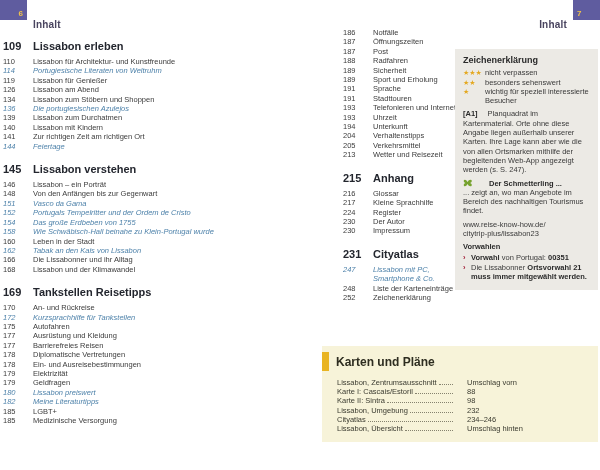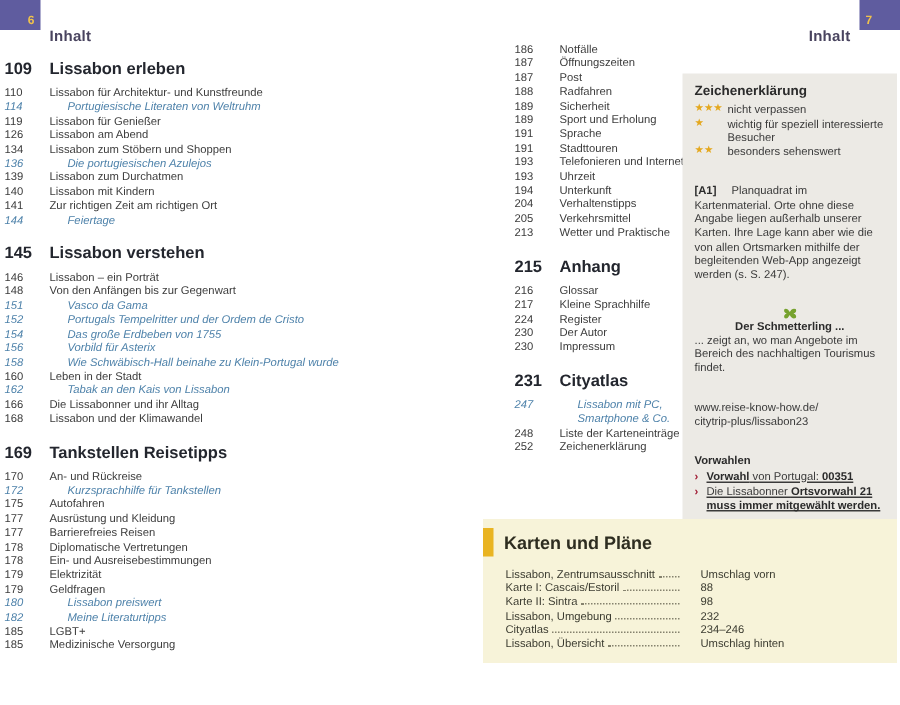--- a/index.html
+++ b/index.html
@@ -31,39 +31,39 @@
   .col-left { left:3px;  width:302px; }
   .col-mid  { left:343px; width:133px; }
 
   .toc-row { display:flex; align-items:baseline; font-size:7.5px; line-height:9.4px; color:#3c3c3c; }
   .toc-num { width:30px; flex:none; }
   .toc-label { flex:1; white-space:pre-line; }
   .toc-section {
     margin-top:12px; margin-bottom:4px;
     font-size:11px; line-height:13px; font-weight:bold; color:#23262e;
   }
-  .toc-special { color:var(--special-entry-blue,#4e82aa); font-style:italic;gap:12px; }
+  .toc-special { color:var(--special-entry-blue,#4e82aa); font-style:italic; }
 
   
   .legend {
     position:absolute; left:455px; top:49px; width:143px;
     background:var(--legend-bg,#eceae5); padding:7px 8px 8px 8px;
     font-size:7.5px; line-height:9.3px; color:#3a3a3a;
   }
   .legend-title { font-size:9px; font-weight:bold; color:#2b2b2b; margin-bottom:3px; }
   .star-row { display:flex; }
   .star-cell { width:22px; flex:none; color:var(--star-gold,#e4a81f); font-size:7px; }
   .star-label { flex:1; }
-  .legend-para { margin-top:17px; }
+  .legend-para { margin-top:4px; }
   .legend-para .code { margin-right:10px; color:#2b2b2b; }
-  .bf-head { display:flex; align-items:center; gap:0; font-weight:bold; color:#2b2b2b;flex-direction:column; }
+  .bf-head { display:flex; align-items:center; gap:16px; font-weight:bold; color:#2b2b2b; }
   .block { display:block; color:#2b2b2b; }
   .dial-item { display:flex; margin-top:1px; }
   .dial-chevron { width:8px; flex:none; color:var(--chevron-red,#a11c35); font-weight:bold; }
-  .dial-text { flex:1;text-decoration:underline; }
+  .dial-text { flex:1; }
   .dial-text b { color:#2b2b2b; }
 
   
   .maps-box {
     position:absolute; left:322px; top:346px; width:276px;
     background:var(--maps-box-bg,#f7f3d9); padding-bottom:9px;
   }
   .maps-title-row { display:flex; align-items:center; padding-top:6px; }
   .gold-bar { width:7px; height:19px; background:var(--maps-bar-gold,#e9b422); flex:none; }
   .maps-title { font-size:12px; font-weight:bold; color:#2e2d20; padding-left:7px; }
@@ -151,24 +151,20 @@
     </div>
     <div class="toc-row toc-special">
       <span class="toc-num">152</span>
       <span class="toc-label">Portugals Tempelritter und der Ordem de Cristo</span>
     </div>
     <div class="toc-row toc-special">
       <span class="toc-num">154</span>
       <span class="toc-label">Das große Erdbeben von 1755</span>
     </div>
     <div class="toc-row toc-special">
-      <span class="toc-num">156</span>
-      <span class="toc-label">Vorbild für Asterix</span>
-    </div>
-    <div class="toc-row toc-special">
       <span class="toc-num">158</span>
       <span class="toc-label">Wie Schwäbisch-Hall beinahe zu Klein-Portugal wurde</span>
     </div>
     <div class="toc-row toc-entry">
       <span class="toc-num">160</span>
       <span class="toc-label">Leben in der Stadt</span>
     </div>
     <div class="toc-row toc-special">
       <span class="toc-num">162</span>
       <span class="toc-label">Tabak an den Kais von Lissabon</span>
@@ -286,21 +282,21 @@
     <div class="toc-row toc-entry">
       <span class="toc-num">204</span>
       <span class="toc-label">Verhaltenstipps</span>
     </div>
     <div class="toc-row toc-entry">
       <span class="toc-num">205</span>
       <span class="toc-label">Verkehrsmittel</span>
     </div>
     <div class="toc-row toc-entry">
       <span class="toc-num">213</span>
-      <span class="toc-label">Wetter und Praktische</span>
+      <span class="toc-label">Wetter und Reisezeit</span>
     </div>
     <div class="toc-row toc-section">
       <span class="toc-num">215</span>
       <span class="toc-label">Anhang</span>
     </div>
     <div class="toc-row toc-entry">
       <span class="toc-num">216</span>
       <span class="toc-label">Glossar</span>
     </div>
     <div class="toc-row toc-entry">
@@ -339,26 +335,26 @@
   </div>
 
 <aside class="legend">
   <div class="legend-title">Zeichenerklärung</div>
   <div id="star-rows">
       <div class="star-row">
         <span class="star-cell">★★★</span>
         <span class="star-label">nicht verpassen</span>
       </div>
       <div class="star-row">
+        <span class="star-cell">★★</span>
+        <span class="star-label">besonders sehenswert</span>
+      </div>
+      <div class="star-row">
         <span class="star-cell">★</span>
         <span class="star-label">wichtig für speziell interessierte Besucher</span>
-      </div>
-      <div class="star-row">
-        <span class="star-cell">★★</span>
-        <span class="star-label">besonders sehenswert</span>
       </div>
     </div>
 
   <p class="legend-para">
     <b class="code">[A1]</b><span>Planquadrat im Kartenmaterial. Orte ohne diese Angabe liegen außerhalb unserer Karten. Ihre Lage kann aber wie die von allen Ortsmarken mithilfe der begleitenden Web-App angezeigt werden (s. S. 247).</span>
   </p>
 
   <div class="legend-para">
     <div class="bf-head">
       <svg width="10" height="8" viewBox="0 0 10 8">

